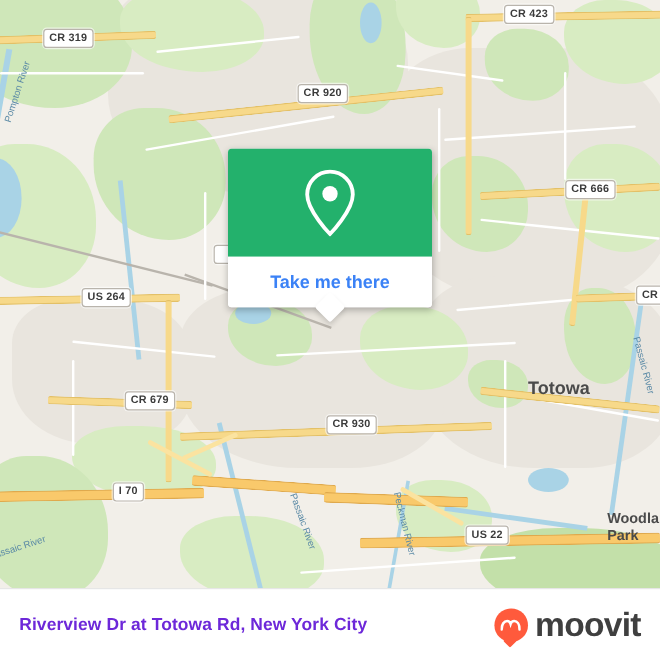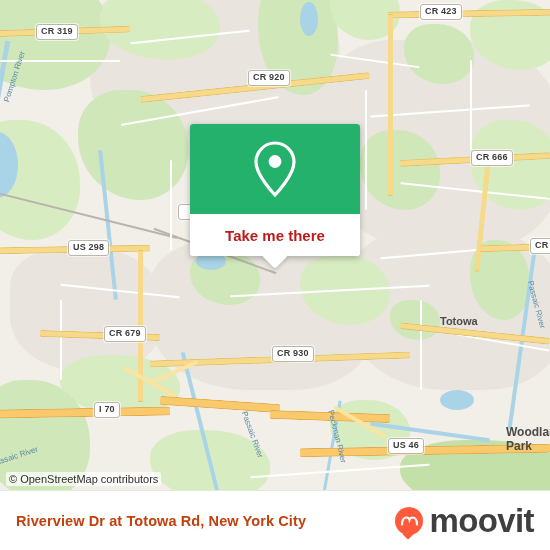--- a/index.html
+++ b/index.html
@@ -95,21 +95,21 @@
     font-weight: bold;
     letter-spacing: .2px;
     padding: 2px 4px 3px;
     line-height: 9px;
     box-shadow: 0 0 0 1px rgba(255,255,255,.6);
     white-space: nowrap;
   }
   .place-label {
     position: absolute;
     color: #4a4a4a;
-    font-size: 11px;
+    font-size: 15px;
     font-weight: bold;
     white-space: nowrap;
   }
 
   
   #osm-credit {
     position: absolute;
     left: 6px;
     bottom: 4px;
     font-size: 11px;
@@ -142,21 +142,21 @@
   #popup-bottom {
     height: 42px;
     background: #fff;
     border-radius: 0 0 3px 3px;
     display: flex;
     align-items: center;
     justify-content: center;
     position: relative;
   }
   #popup-cta {
-    color: #b91c1c;
+    color: #3b82f6;
     font-size: 15px;
     font-weight: bold;
   }
   #popup-tail {
     position: absolute;
     left: 50%;
     bottom: -9px;
     margin-left: -9px;
     width: 18px;
     height: 18px;
@@ -176,21 +176,21 @@
     background: #ffffff;
     border-top: 1px solid #e6e6e6;
     display: flex;
     align-items: center;
     justify-content: space-between;
     box-sizing: border-box;
     padding: 0 16px;
   }
   #footer-title {
     font-size: 14.5px;
-    color: #c2410c;
+    color: #6d28d9;
     font-weight: bold;
     letter-spacing: .1px;
   }
   #brand {
     display: flex;
     align-items: center;
     gap: 6px;
   }
   #brand-mark {
     width: 28px;
@@ -208,21 +208,21 @@
     left: 9px;
     bottom: -3px;
     width: 8px;
     height: 8px;
     background: #ff5a3c;
     transform: rotate(45deg);
     border-radius: 1px;
   }
   #brand-mark svg { position: relative; z-index: 2; }
   #brand-name {
-    font-size: 33px;
+    font-size: 28px;
     font-weight: bold;
     color: #3f3f3f;
     letter-spacing: -0.6px;
   }
 </style>
 </head>
 <body>
 
 <div id="app">
 
@@ -326,29 +326,28 @@
     <div class="river-label" style="left:228px; top:430px; transform:rotate(70deg);">Passaic River</div>
     <div class="river-label" style="left:512px; top:300px; transform:rotate(75deg);">Passaic River</div>
     <div class="river-label" style="left:310px; top:432px; transform:rotate(76deg);">Peckman River</div>
     <div class="river-label" style="left:-10px; top:452px; transform:rotate(-18deg);">Passaic River</div>
 
     <div class="shield" style="left:36px; top:24px;">CR 319</div>
     <div class="shield" style="left:420px; top:4px;">CR 423</div>
     <div class="shield" style="left:248px; top:70px;">CR 920</div>
     <div class="shield" style="left:446px; top:150px;margin-left:25px;">CR 666</div>
     <div class="shield" style="left:530px; top:238px;">CR</div>
-    <div class="shield" style="left:68px; top:240px;">US 298</div>
+    <div class="shield" style="left:68px; top:240px;">US 264</div>
     <div class="shield" style="left:104px; top:326px;">CR 679</div>
     <div class="shield" style="left:272px; top:346px;">CR 930</div>
     <div class="shield" style="left:94px; top:402px;">I 70</div>
-    <div class="shield" style="left:388px; top:438px;">US 46</div>
+    <div class="shield" style="left:388px; top:438px;">US 22</div>
 
     <div class="shield" style="left:178px; top:204px; width:22px; overflow:hidden;">&nbsp;</div>
 
-    <div id="osm-credit">© OpenStreetMap contributors</div>
   </div>
 
   <div id="popup">
     <div id="popup-top">
       <span id="popup-pin">
         <svg width="46" height="56" viewBox="0 0 46 56" aria-hidden="true">
           <path d="M23 2C12.5 2 4 10.5 4 21c0 13.5 19 33 19 33s19-19.5 19-33C42 10.5 33.5 2 23 2z" fill="none" stroke="#ffffff" stroke-width="3.2"></path>
           <circle cx="23" cy="20.5" r="6.4" fill="#ffffff"></circle>
         </svg>
       </span>

